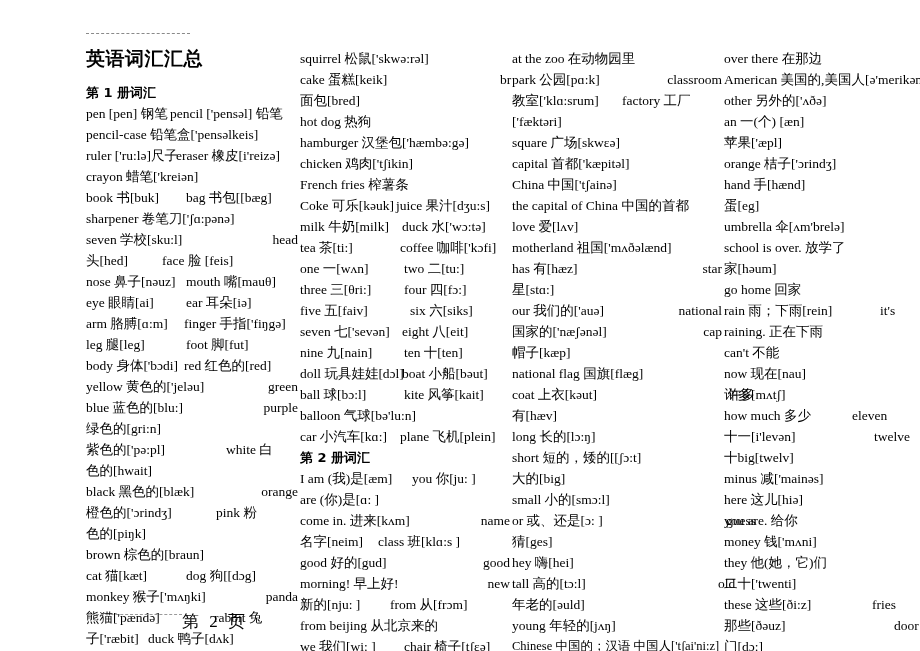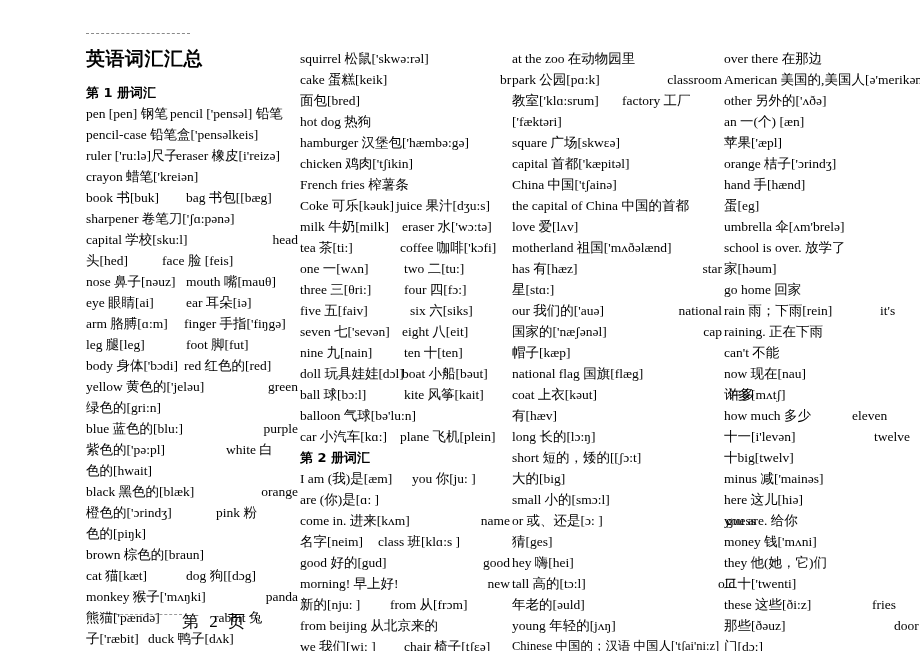--- a/index.html
+++ b/index.html
@@ -132,30 +132,30 @@
 
   <div class="col col-1">
     <div class="line section">第 1 册词汇</div>
 
     <div class="line"><span>pen [pen] 钢笔</span><span class="rt-in" style="left:84px">pencil ['pensəl] 铅笔</span></div>
     <div class="line"><span>pencil-case 铅笔盒['pensəlkeis]</span></div>
     <div class="line"><span>ruler ['ru:lə]尺子</span><span class="rt-in" style="left:90px">eraser 橡皮[i'reizə]</span></div>
     <div class="line"><span>crayon 蜡笔['kreiən]</span></div>
     <div class="line"><span>book 书[buk]</span><span class="rt-in" style="left:100px">bag 书包[[bæg]</span></div>
     <div class="line"><span>sharpener 卷笔刀['ʃɑ:pənə]</span></div>
-    <div class="line"><span>capital 学校[sku:l]</span><span class="rt">head</span></div>
+    <div class="line"><span>seven 学校[sku:l]</span><span class="rt">head</span></div>
     <div class="line"><span>头[hed]</span><span class="rt-in" style="left:76px">face 脸 [feis]</span></div>
     <div class="line"><span>nose 鼻子[nəuz]</span><span class="rt-in" style="left:100px">mouth 嘴[mauθ]</span></div>
     <div class="line"><span>eye 眼睛[ai]</span><span class="rt-in" style="left:100px">ear 耳朵[iə]</span></div>
     <div class="line"><span>arm 胳膊[ɑ:m]</span><span class="rt-in" style="left:98px">finger 手指['fiŋgə]</span></div>
     <div class="line"><span>leg 腿[leg]</span><span class="rt-in" style="left:100px">foot 脚[fut]</span></div>
     <div class="line"><span>body 身体['bɔdi]</span><span class="rt-in" style="left:98px">red 红色的[red]</span></div>
     <div class="line"><span>yellow 黄色的['jeləu]</span><span class="rt">green</span></div>
+    <div class="line"><span>blue 蓝色的[blu:]</span><span class="rt">purple</span></div>
     <div class="line"><span>绿色的[gri:n]</span></div>
-    <div class="line"><span>blue 蓝色的[blu:]</span><span class="rt">purple</span></div>
     <div class="line"><span>紫色的['pə:pl]</span><span class="rt-in" style="left:140px">white 白</span></div>
     <div class="line"><span>色的[hwait]</span></div>
     <div class="line"><span>black 黑色的[blæk]</span><span class="rt">orange</span></div>
     <div class="line"><span>橙色的['ɔrindʒ]</span><span class="rt-in" style="left:130px">pink 粉</span></div>
     <div class="line"><span>色的[piŋk]</span></div>
     <div class="line"><span>brown 棕色的[braun]</span></div>
     <div class="line"><span>cat 猫[kæt]</span><span class="rt-in" style="left:100px">dog 狗[[dɔg]</span></div>
     <div class="line"><span>monkey 猴子['mʌŋki]</span><span class="rt">panda</span></div>
     <div class="line"><span>熊猫['pændə]</span><span class="rt-in" style="left:128px">rabbit 兔</span></div>
     <div class="line"><span>子['ræbit]</span><span class="rt-in" style="left:62px">duck 鸭子[dʌk]</span></div>
@@ -167,21 +167,21 @@
 
   <div class="col col-2">
     <div class="line"><span>squirrel 松鼠['skwə:rəl]</span></div>
     <div class="line"><span>cake 蛋糕[keik]</span><span class="rt-in" style="left:200px">br</span></div>
     <div class="line"><span>面包[bred]</span></div>
     <div class="line"><span>hot dog 热狗</span></div>
     <div class="line"><span>hamburger 汉堡包['hæmbə:gə]</span></div>
     <div class="line"><span>chicken 鸡肉['tʃikin]</span></div>
     <div class="line"><span>French fries 榨薯条</span></div>
     <div class="line"><span>Coke 可乐[kəuk]</span><span class="rt-in" style="left:96px">juice 果汁[dʒu:s]</span></div>
-    <div class="line"><span>milk 牛奶[milk]</span><span class="rt-in" style="left:102px">eraser 水['wɔ:tə]</span></div>
+    <div class="line"><span>milk 牛奶[milk]</span><span class="rt-in" style="left:102px">duck 水['wɔ:tə]</span></div>
     <div class="line"><span>tea 茶[ti:]</span><span class="rt-in" style="left:100px">coffee 咖啡['kɔfi]</span></div>
     <div class="line"><span>one 一[wʌn]</span><span class="rt-in" style="left:104px">two 二[tu:]</span></div>
     <div class="line"><span>three 三[θri:]</span><span class="rt-in" style="left:104px">four 四[fɔ:]</span></div>
     <div class="line"><span>five 五[faiv]</span><span class="rt-in" style="left:110px">six 六[siks]</span></div>
     <div class="line"><span>seven 七['sevən]</span><span class="rt-in" style="left:102px">eight 八[eit]</span></div>
     <div class="line"><span>nine 九[nain]</span><span class="rt-in" style="left:104px">ten 十[ten]</span></div>
     <div class="line"><span>doll 玩具娃娃[dɔl]</span><span class="rt-in" style="left:102px">boat 小船[bəut]</span></div>
     <div class="line"><span>ball 球[bɔ:l]</span><span class="rt-in" style="left:104px">kite 风筝[kait]</span></div>
     <div class="line"><span>balloon 气球[bə'lu:n]</span></div>
     <div class="line"><span>car 小汽车[kɑ:]</span><span class="rt-in" style="left:100px">plane 飞机[plein]</span></div>

